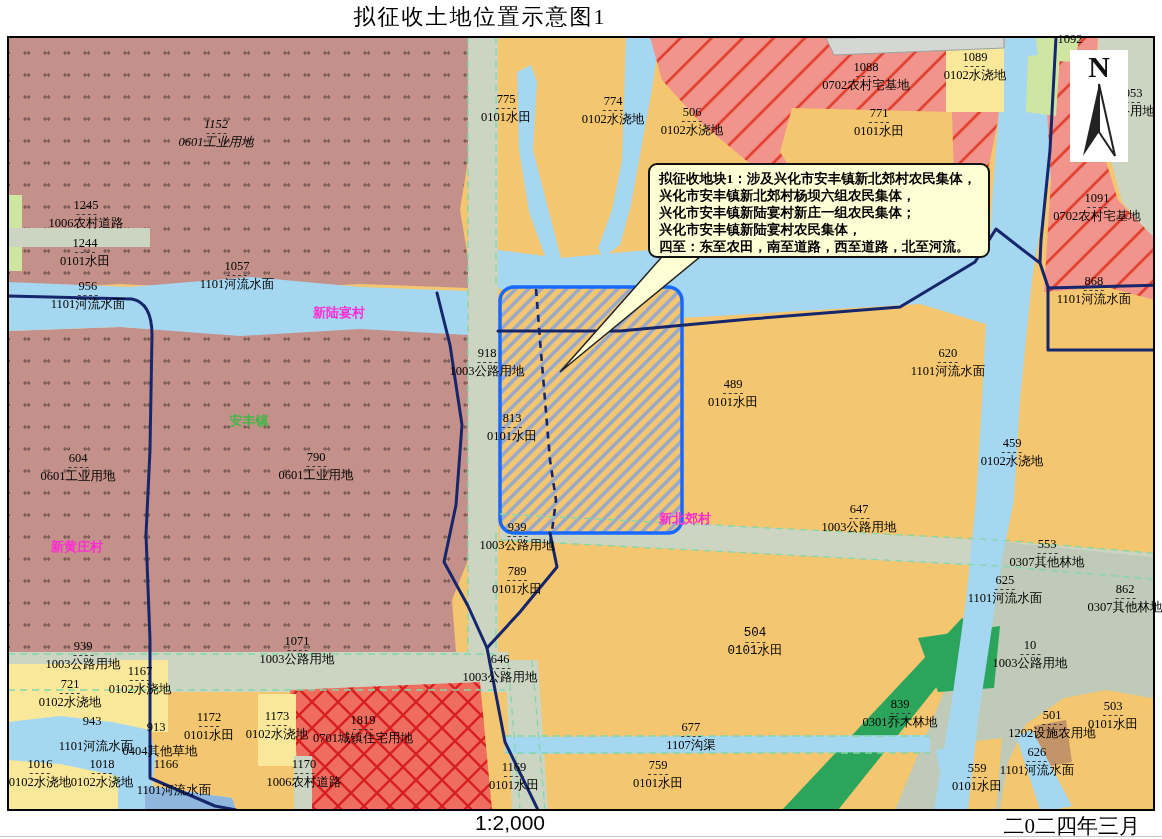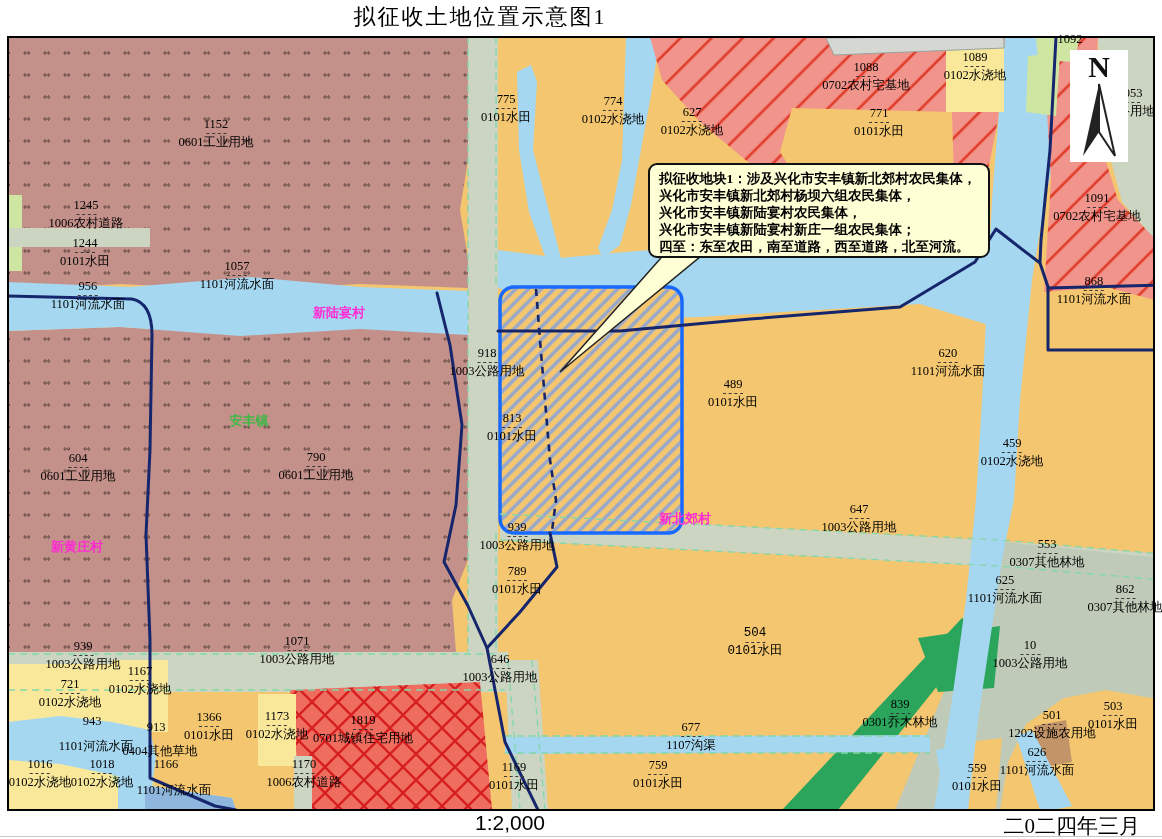--- a/index.html
+++ b/index.html
@@ -130,21 +130,21 @@
       <path class="ln-navy" d="M1048,288 L1162,285"></path>
       <path class="ln-navy" d="M1056,37 L1050,150 1041,240 1040,262"></path>
 
       <path d="M668,250 L706,252 560,372 Z" fill="#ffffd6" stroke="#222" stroke-width="1.5"></path>
     </g>
 
     <rect x="8" y="37" width="1146" height="773" fill="none" stroke="#000" stroke-width="2"></rect>
   </svg>
 
   <div id="labels">
-      <div class="plabel" style="left: 216px; top: 118px;">
+      <div class="plabel" style="left: 216px; top: 118px; font-style: italic;">
         <span class="pnum">1152</span>
         <span class="pdash"></span>
         <span class="ptype">0601工业用地</span>
       </div>
       <div class="plabel" style="left: 86px; top: 199px;">
         <span class="pnum">1245</span>
         <span class="pdash"></span>
         <span class="ptype">1006农村道路</span>
       </div>
       <div class="plabel" style="left: 85px; top: 237px;">
@@ -166,21 +166,21 @@
         <span class="pnum">775</span>
         <span class="pdash"></span>
         <span class="ptype">0101水田</span>
       </div>
       <div class="plabel" style="left: 613px; top: 95px;">
         <span class="pnum">774</span>
         <span class="pdash"></span>
         <span class="ptype">0102水浇地</span>
       </div>
       <div class="plabel" style="left: 692px; top: 106px;">
-        <span class="pnum">627</span>
+        <span class="pnum">506</span>
         <span class="pdash"></span>
         <span class="ptype">0102水浇地</span>
       </div>
       <div class="plabel" style="left: 866px; top: 61px;">
         <span class="pnum">1088</span>
         <span class="pdash"></span>
         <span class="ptype">0702农村宅基地</span>
       </div>
       <div class="plabel" style="left: 879px; top: 107px;">
         <span class="pnum">771</span>
@@ -305,21 +305,21 @@
       </div>
       <div class="plabel" style="left: 102px; top: 758px;">
         <span class="pnum">1018</span>
         <span class="pdash"></span>
         <span class="ptype">0102水浇地</span>
       </div>
       <div class="plabel" style="left: 174px; top: 784px;">
         <span class="ptype">1101河流水面</span>
       </div>
       <div class="plabel" style="left: 209px; top: 711px;">
-        <span class="pnum">1366</span>
+        <span class="pnum">1172</span>
         <span class="pdash"></span>
         <span class="ptype">0101水田</span>
       </div>
       <div class="plabel" style="left: 277px; top: 710px;">
         <span class="pnum">1173</span>
         <span class="pdash"></span>
         <span class="ptype">0102水浇地</span>
       </div>
       <div class="plabel" style="left: 363px; top: 714px;">
         <span class="pnum">1819</span>
@@ -403,22 +403,22 @@
       </div>
       <div class="place-label" style="left: 339px; top: 313px; color: rgb(255, 42, 212);">新陆宴村</div>
       <div class="place-label" style="left: 249px; top: 421px; color: rgb(60, 184, 68);">安丰镇</div>
       <div class="place-label" style="left: 77px; top: 547px; color: rgb(255, 42, 212);">新黄庄村</div>
       <div class="place-label" style="left: 685px; top: 519px; color: rgb(255, 42, 212);">新北郊村</div>
     </div>
 
   <div id="callout">
     <div class="cl"><span>拟征收地块1：</span><span>涉及兴化市安丰镇新北郊村农民集体，</span></div>
     <div class="cl">兴化市安丰镇新北郊村杨坝六组农民集体，</div>
+    <div class="cl">兴化市安丰镇新陆宴村新庄一组农民集体；</div>
     <div class="cl">兴化市安丰镇新陆宴村农民集体，</div>
-    <div class="cl">兴化市安丰镇新陆宴村新庄一组农民集体；</div>
     <div class="cl">四至：东至农田，南至道路，西至道路，北至河流。</div>
   </div>
 
   <div id="north-box">
     <span id="north-n">N</span>
     <svg width="44" height="76" viewBox="0 0 44 76">
       <polygon points="22,2 6,74 22,50" fill="#222"></polygon>
       <polygon points="22,2 38,74 22,50" fill="#fff" stroke="#222" stroke-width="2"></polygon>
     </svg>
   </div>

